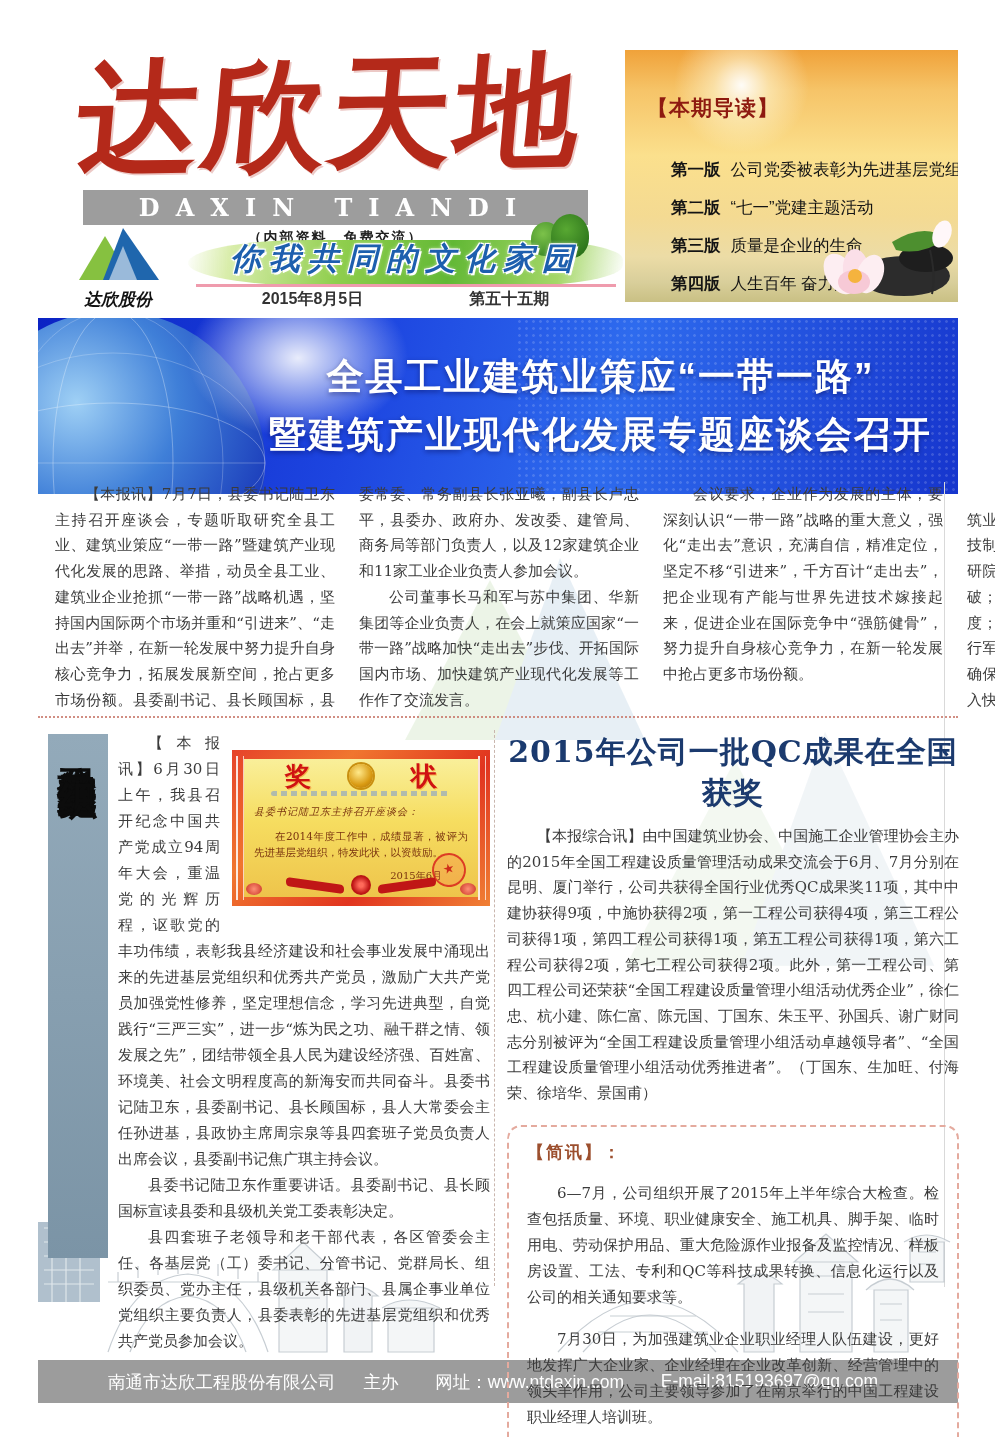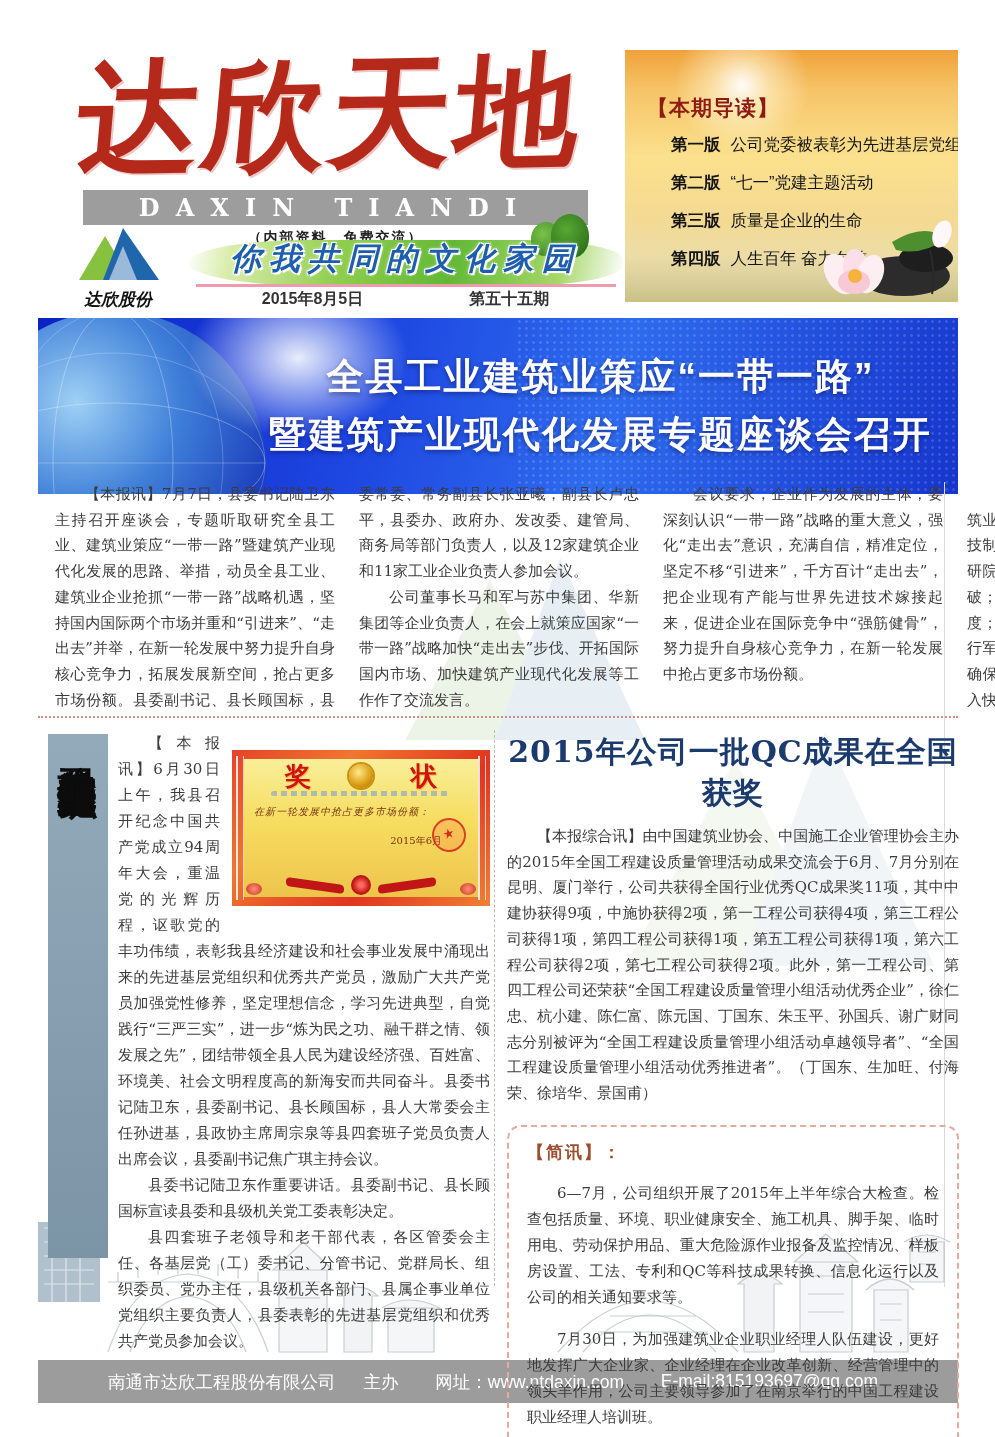--- a/index.html
+++ b/index.html
@@ -31,21 +31,21 @@
       text-shadow:-1px -1px 0 #fff,1px -1px 0 #fff,-1px 1px 0 #fff,2px 2px 0 #fff,0 0 4px #fff;}
   .pink-line{position:absolute;left:8px;top:52px;width:420px;height:3px;background:#ef9bad;}
   .date-row{position:absolute;left:0;top:57px;width:435px;display:flex;justify-content:center;
       gap:106px;font-size:16px;font-weight:bold;color:#333;font-family:"Liberation Sans",sans-serif;}
 
   
   .toc{position:absolute;right:0;top:8px;width:333px;height:252px;overflow:hidden;
       background:linear-gradient(180deg,#f0a23a 0%,#f6c468 16%,#fbe08d 42%,#f4da92 66%,#ecdca6 82%,#d9cf9b 92%,#c9c084 100%);}
   .toc::before{content:"";position:absolute;left:0;top:0;width:100%;height:100%;
       background:radial-gradient(circle at 35% 14%,rgba(255,255,255,.95) 0%,rgba(255,255,230,.5) 9%,rgba(255,255,255,0) 22%);}
-  .toc-title{position:relative;margin:44px 0 3px 22px;font-size:21px;font-weight:bold;color:#8e1a10;
+  .toc-title{position:relative;margin:44px 0 28px 22px;font-size:21px;font-weight:bold;color:#8e1a10;
       font-family:"Liberation Sans",sans-serif;letter-spacing:1px;}
   .toc-item{position:relative;margin-left:46px;font-size:16.5px;line-height:38px;color:#141414;
       font-family:"Liberation Sans",sans-serif;white-space:nowrap;}
   .toc-item b{margin-right:10px;}
   .toc-art{position:absolute;right:4px;bottom:2px;}
 
   
   .banner{position:absolute;left:38px;top:318px;width:920px;height:176px;overflow:hidden;
       background:linear-gradient(105deg,#0b23c4 0%,#1d45e0 35%,#2e6bee 62%,#1635cd 100%);}
   .banner::after{content:"";position:absolute;right:0;top:0;width:48%;height:100%;
@@ -247,21 +247,22 @@
 
     <div class="left-article">
       <div class="cert">
         <div class="cert-inner">
           <div class="cert-title">
             <span>奖</span>
             <span class="cert-medal"></span>
             <span>状</span>
           </div>
           <div class="cert-flourish"></div>
-          <div class="cert-to">在新一轮发展中抢占更多市场份额：</div>
+          <div class="cert-to">县委书记陆卫东主持召开座谈会：</div>
+          <div class="cert-body">在2014年度工作中，成绩显著，被评为先进基层党组织，特发此状，以资鼓励。</div>
           <div class="cert-date">
             <span>2015年6月</span>
             <span class="cert-seal">★</span>
           </div>
           <div class="cert-ribbon">
             <span class="bow l"></span>
               <span class="bow r"></span>
               <span class="rose"></span>
           </div>
           <span class="cert-corner l"></span>

